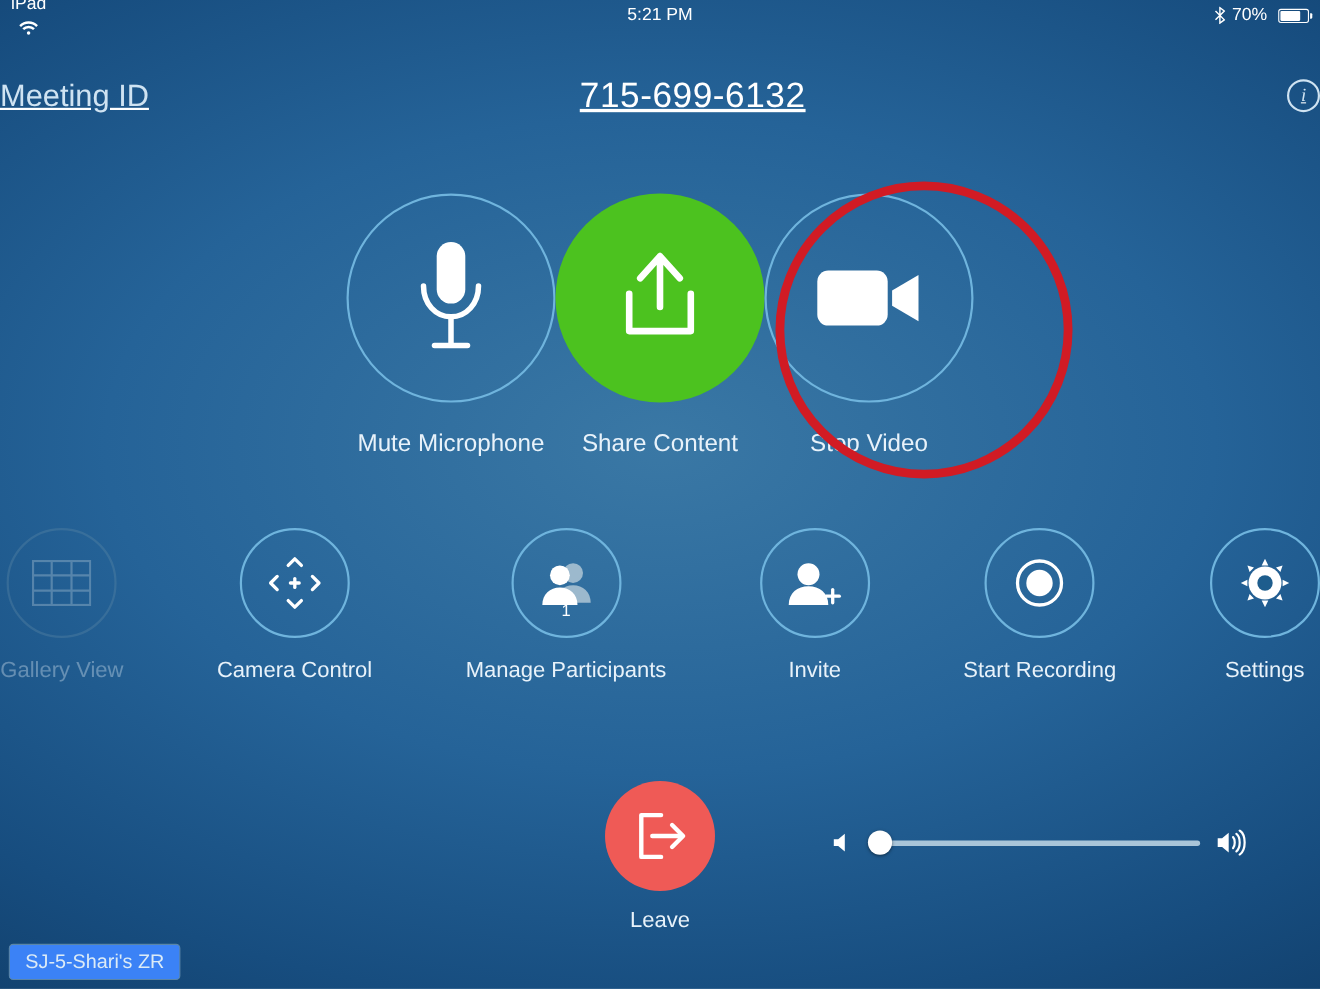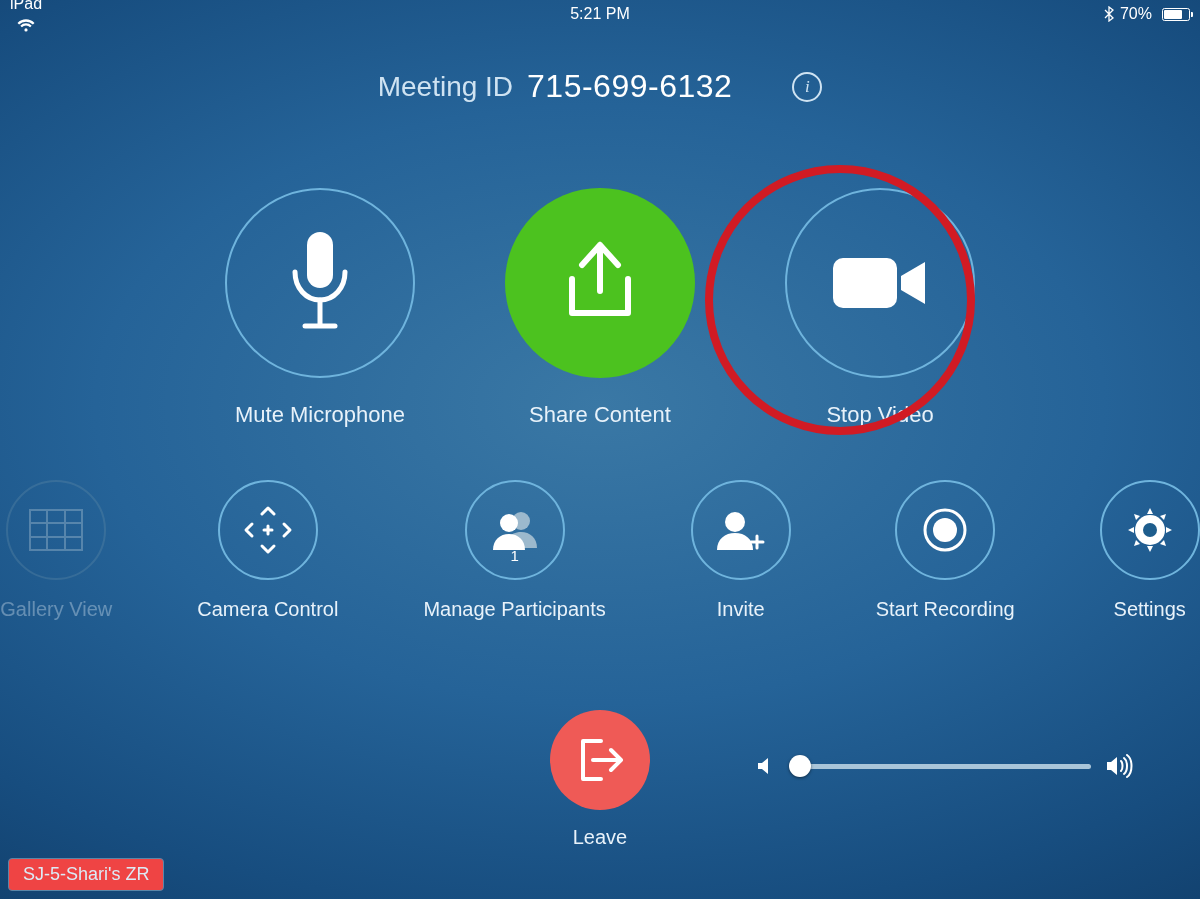--- a/index.html
+++ b/index.html
@@ -12,46 +12,46 @@
   
   .status-bar{position:absolute;top:0;left:0;right:0;height:28px;display:flex;align-items:center;padding:0 10px;font-size:16px;font-weight:400;color:#fff;}
   .status-left{display:flex;align-items:center;gap:6px;flex-direction:column;}
   .status-center{position:absolute;left:50%;transform:translateX(-50%);}
   .status-right{margin-left:auto;display:flex;align-items:center;gap:6px;}
   .battery{display:inline-flex;align-items:center;}
   .battery-shell{width:28px;height:13px;border:1px solid #fff;border-radius:2.5px;position:relative;margin-left:4px;display:inline-block;}
   .battery-shell::after{content:"";position:absolute;right:-4px;top:3px;width:2.5px;height:5px;background:#fff;border-radius:0 1px 1px 0;}
   .battery-fill{position:absolute;left:1px;top:1px;bottom:1px;width:70%;background:#fff;border-radius:1px;}
   
-  .meeting-header{position:absolute;top:68px;left:0;right:0;display:flex;justify-content:center;align-items:center;gap:14px;}
+  .meeting-header{position:absolute;top:68px;left:0;right:0;display:flex;justify-content:space-between;align-items:center;gap:28px;text-decoration:underline;}
   .meeting-id-label{font-size:28px;font-weight:300;color:#cfe3f2;}
   .meeting-id-value{font-size:32px;font-weight:400;color:#fff;letter-spacing:.5px;}
   .info-circle{width:30px;height:30px;border:2px solid #cfe3f2;border-radius:50%;display:flex;align-items:center;justify-content:center;font-family:Georgia,'Times New Roman',serif;font-style:italic;font-size:17px;color:#cfe3f2;margin-left:46px;cursor:pointer;}
   
-  .row-big{position:absolute;top:188px;left:0;right:0;display:flex;justify-content:center;gap:90px;}
+  .row-big{position:absolute;top:176px;left:0;right:0;display:flex;justify-content:center;}
   .row-small{position:absolute;top:480px;left:0;right:0;display:flex;justify-content:center;gap:85px;}
   .btn-col{display:flex;flex-direction:column;align-items:center;cursor:pointer;}
   .btn-col.disabled{opacity:.35;cursor:default;}
   .circle-big{width:190px;height:190px;border:2.5px solid #6fb4dd;border-radius:50%;display:flex;align-items:center;justify-content:center;color:#fff;}
   .circle-big.filled-green{background:#4cc21f;border:none;}
   .circle-small{width:100px;height:100px;border:2px solid #6fb4dd;border-radius:50%;display:flex;align-items:center;justify-content:center;color:#fff;position:relative;}
   .label-big{margin-top:24px;font-size:22px;font-weight:300;color:#e8f2fa;white-space:nowrap;}
   .label-small{margin-top:18px;font-size:20px;font-weight:300;color:#e8f2fa;white-space:nowrap;}
   .badge{position:absolute;bottom:14px;left:50%;transform:translateX(-50%);font-size:15px;color:#fff;font-weight:400;}
   
   .highlight-ring{position:absolute;width:270px;height:270px;border:8px solid #d11b24;border-radius:50%;top:165px;left:705px;pointer-events:none;}
   
   .bottom-row{position:absolute;top:710px;left:0;right:0;display:flex;justify-content:center;align-items:flex-start;}
   .leave-col{display:flex;flex-direction:column;align-items:center;cursor:pointer;position:absolute;left:50%;transform:translateX(-50%);text-align:right;}
   .circle-leave{width:100px;height:100px;border-radius:50%;background:#ef5a56;display:flex;align-items:center;justify-content:center;}
   .volume{position:absolute;left:755px;top:44px;display:flex;align-items:center;gap:14px;}
   .vol-track{width:300px;height:5px;background:#a9c5d9;border-radius:3px;position:relative;cursor:pointer;}
   .vol-thumb{position:absolute;left:0;top:50%;transform:translate(-2px,-50%);width:22px;height:22px;background:#fff;border-radius:50%;box-shadow:0 1px 3px rgba(0,0,0,.5);}
   
-  .room-tag{position:absolute;left:8px;bottom:8px;background:#ef4444;border:1px solid #5a86a8;border-radius:4px;padding:5px 14px;font-size:18px;color:#dcebf6;}
+  .room-tag{position:absolute;left:8px;bottom:8px;background:#3b82f6;border:1px solid #5a86a8;border-radius:4px;padding:5px 14px;font-size:18px;color:#dcebf6;}
   .icon-svg{display:block;}
 </style>
 </head>
 <body>
 
 <div class="status-bar">
   <div class="status-left">
     <span>iPad</span>
     <span>
       <svg class="icon-svg" width="18" height="14" viewBox="0 0 18 14">

